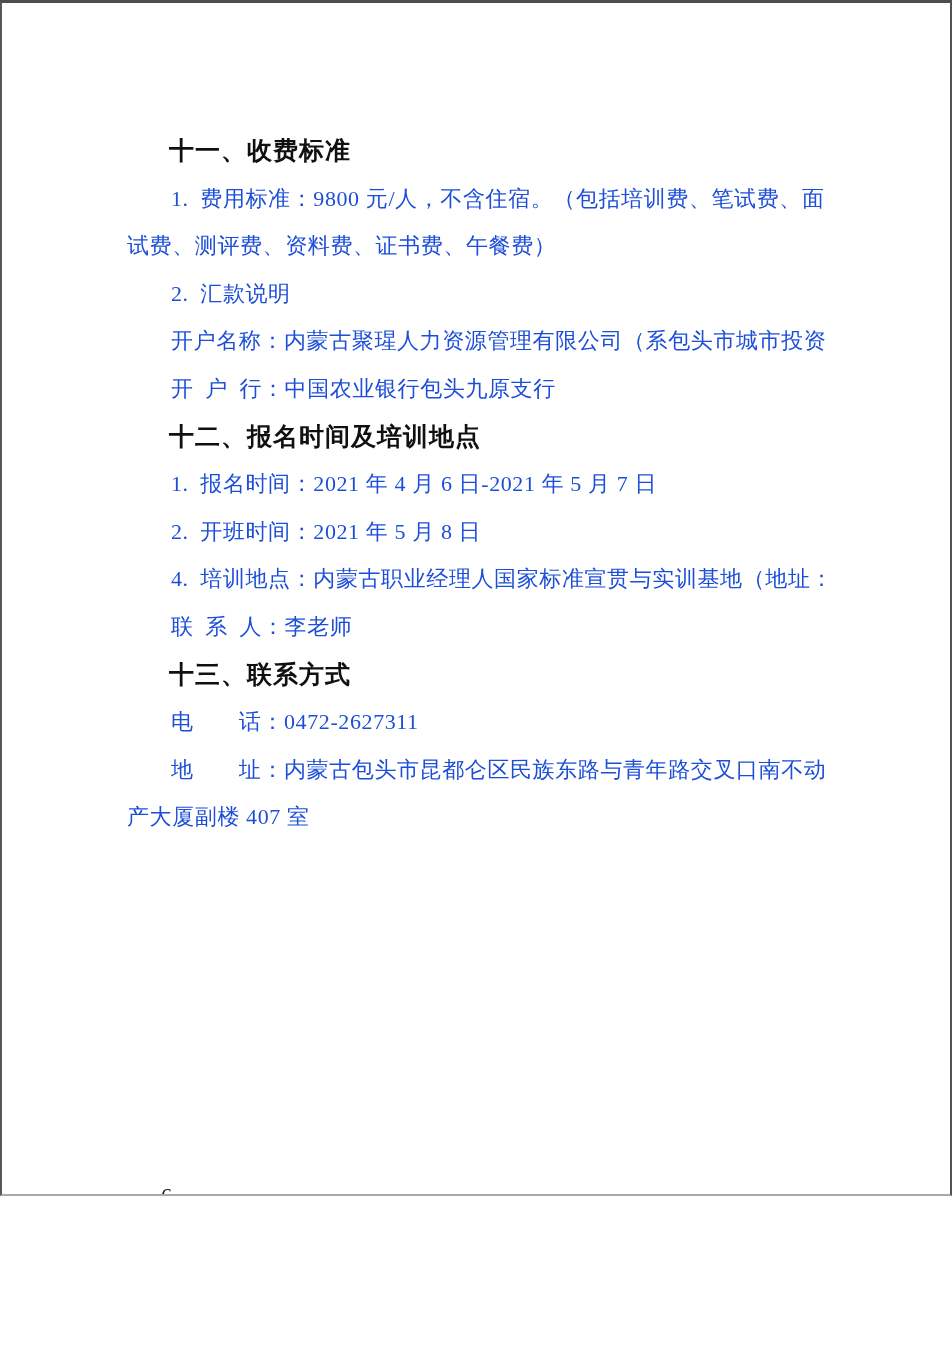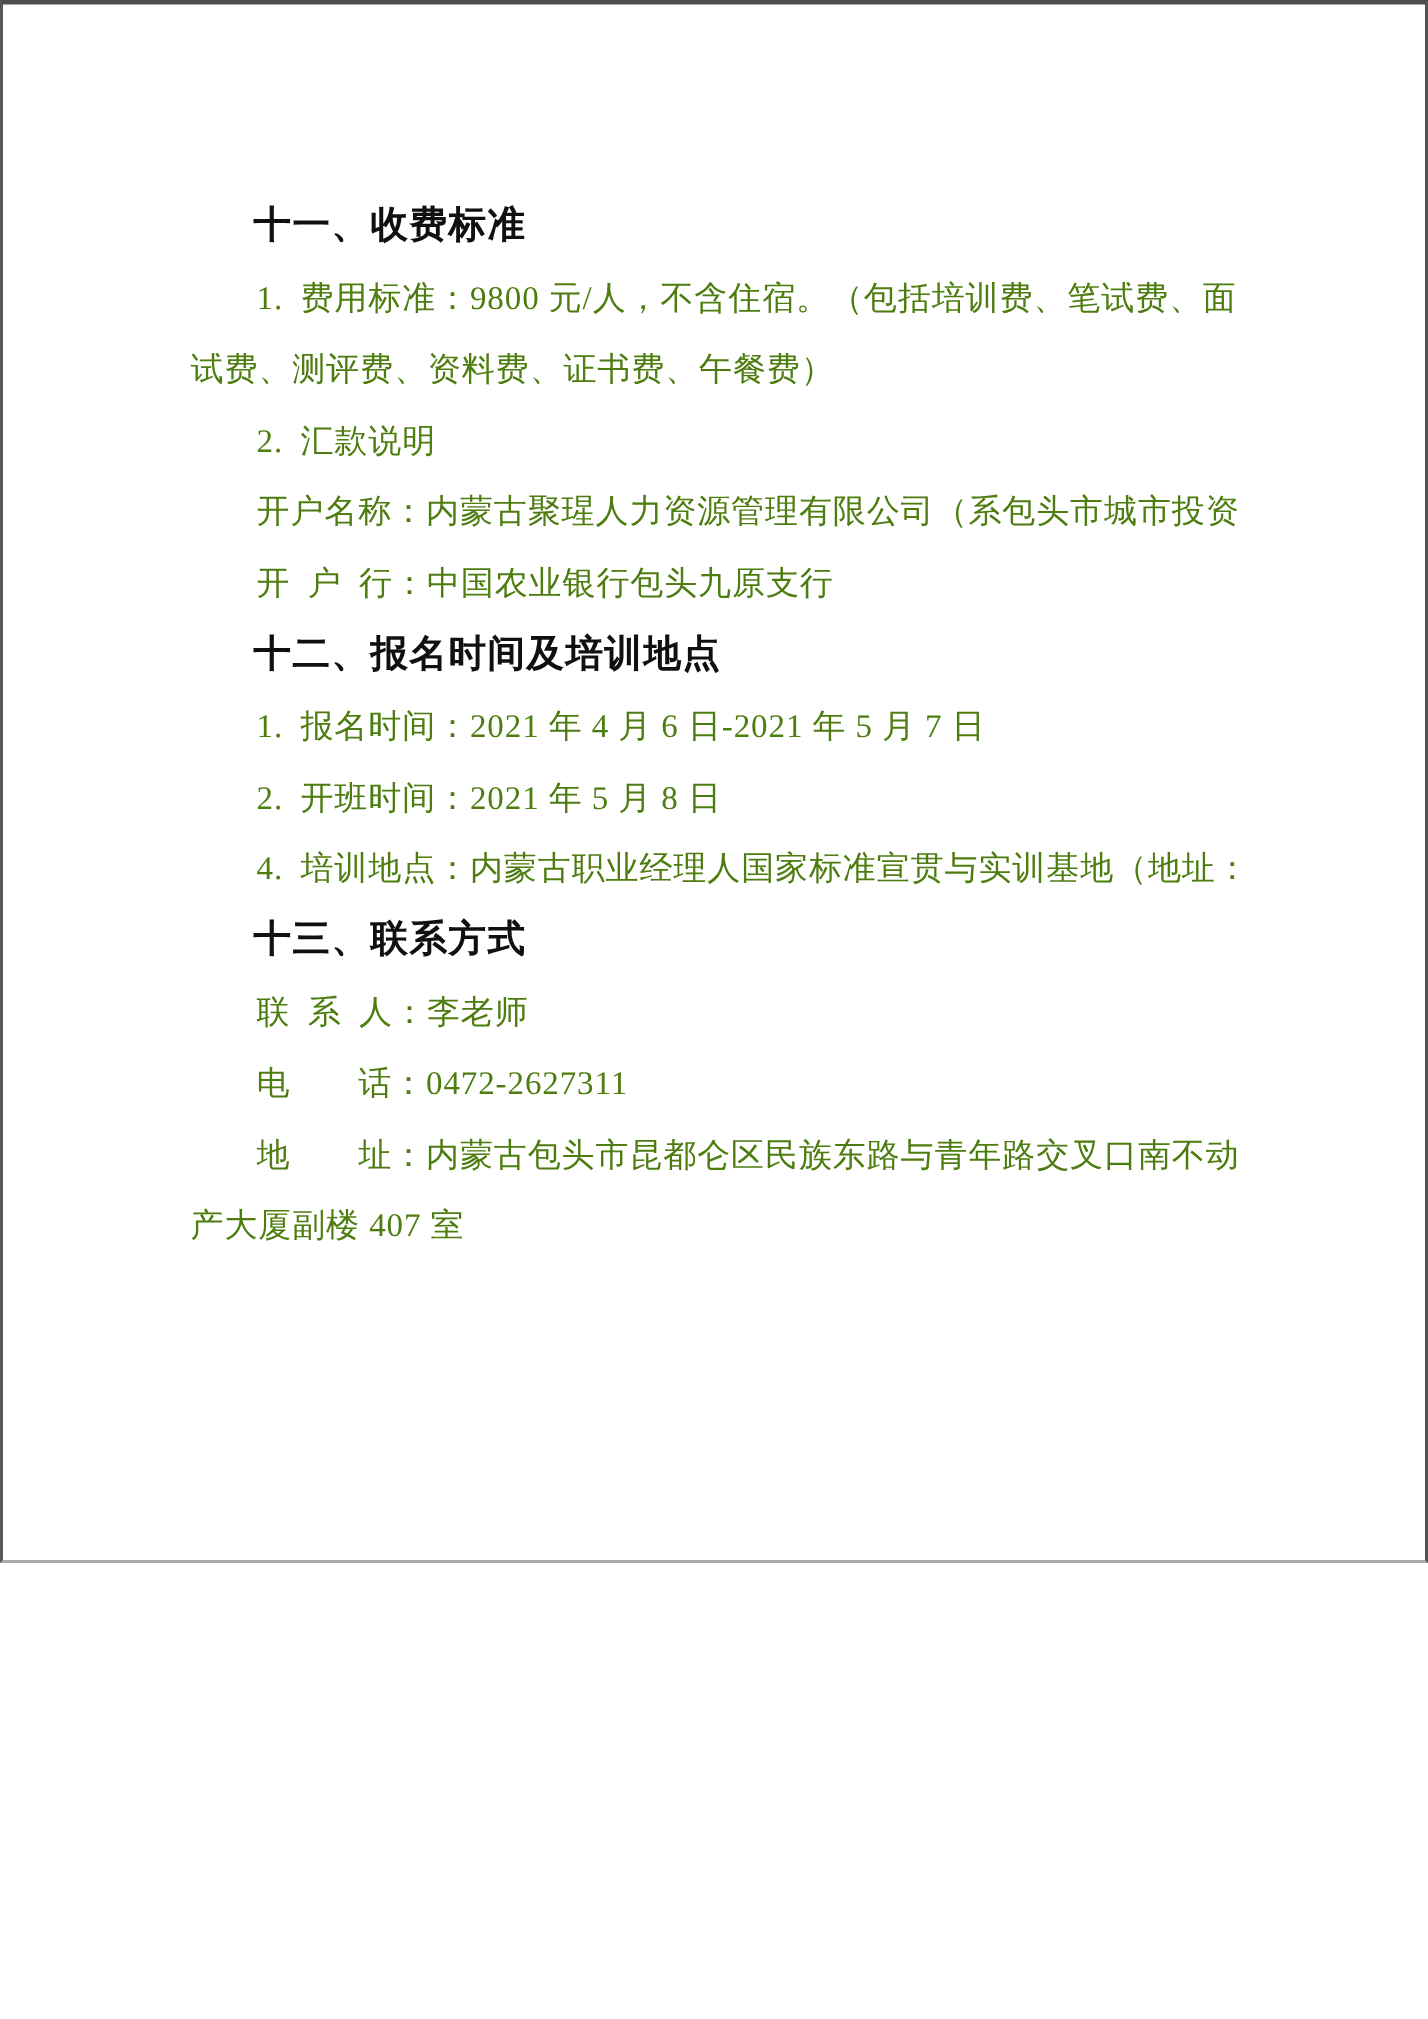--- a/index.html
+++ b/index.html
@@ -6,41 +6,41 @@
     margin: 0;
     padding: 0;
     background: #ffffff;
     width: 952px;
     height: 1346px;
   }
   .page {
     position: relative;
     box-sizing: border-box;
     width: 952px;
-    height: 1042px;
+    height: 1196px;
     background: #ffffff;
     border-top: 3px solid #4e4e4e;
     border-left: 2px solid #585858;
     border-right: 2px solid #525252;
     border-bottom: 2px solid #a9a9a9;
     overflow: hidden;
   }
   .content {
     position: absolute;
     left: 125px;
     top: 124px;
     width: 710px;
   }
   .line {
     height: 47.6px;
     line-height: 47.6px;
     font-family: "Liberation Serif", "DejaVu Serif", serif;
     font-size: 22px;
     letter-spacing: 0.6px;
-    color: #4d7c0f;
+    color: #1d4ed8;
     white-space: pre;
   }
   .indent {
     padding-left: 44px;
   }
   .heading {
     font-family: "Liberation Sans", "DejaVu Sans", sans-serif;
     font-weight: bold;
     font-size: 25px;
     letter-spacing: 1px;
@@ -66,20 +66,20 @@
     <div class="line heading">十一、收费标准</div>
     <div class="line indent">1. 费用标准：9800 元/人，不含住宿。（包括培训费、笔试费、面</div>
     <div class="line">试费、测评费、资料费、证书费、午餐费）</div>
     <div class="line indent">2. 汇款说明</div>
     <div class="line indent">开户名称：内蒙古聚瑆人力资源管理有限公司（系包头市城市投资</div>
     <div class="line indent">开 户 行：中国农业银行包头九原支行</div>
     <div class="line heading">十二、报名时间及培训地点</div>
     <div class="line indent">1. 报名时间：2021 年 4 月 6 日-2021 年 5 月 7 日</div>
     <div class="line indent">2. 开班时间：2021 年 5 月 8 日</div>
     <div class="line indent">4. 培训地点：内蒙古职业经理人国家标准宣贯与实训基地（地址：</div>
+    <div class="line indent">联 系 人：李老师</div>
     <div class="line heading">十三、联系方式</div>
-    <div class="line indent">联 系 人：李老师</div>
     <div class="line indent">电　　话：0472-2627311</div>
     <div class="line indent">地　　址：内蒙古包头市昆都仑区民族东路与青年路交叉口南不动</div>
     <div class="line">产大厦副楼 407 室</div>
   </div>
   <div class="footer">— 6 —</div>
 </div>
 
 </body></html>

